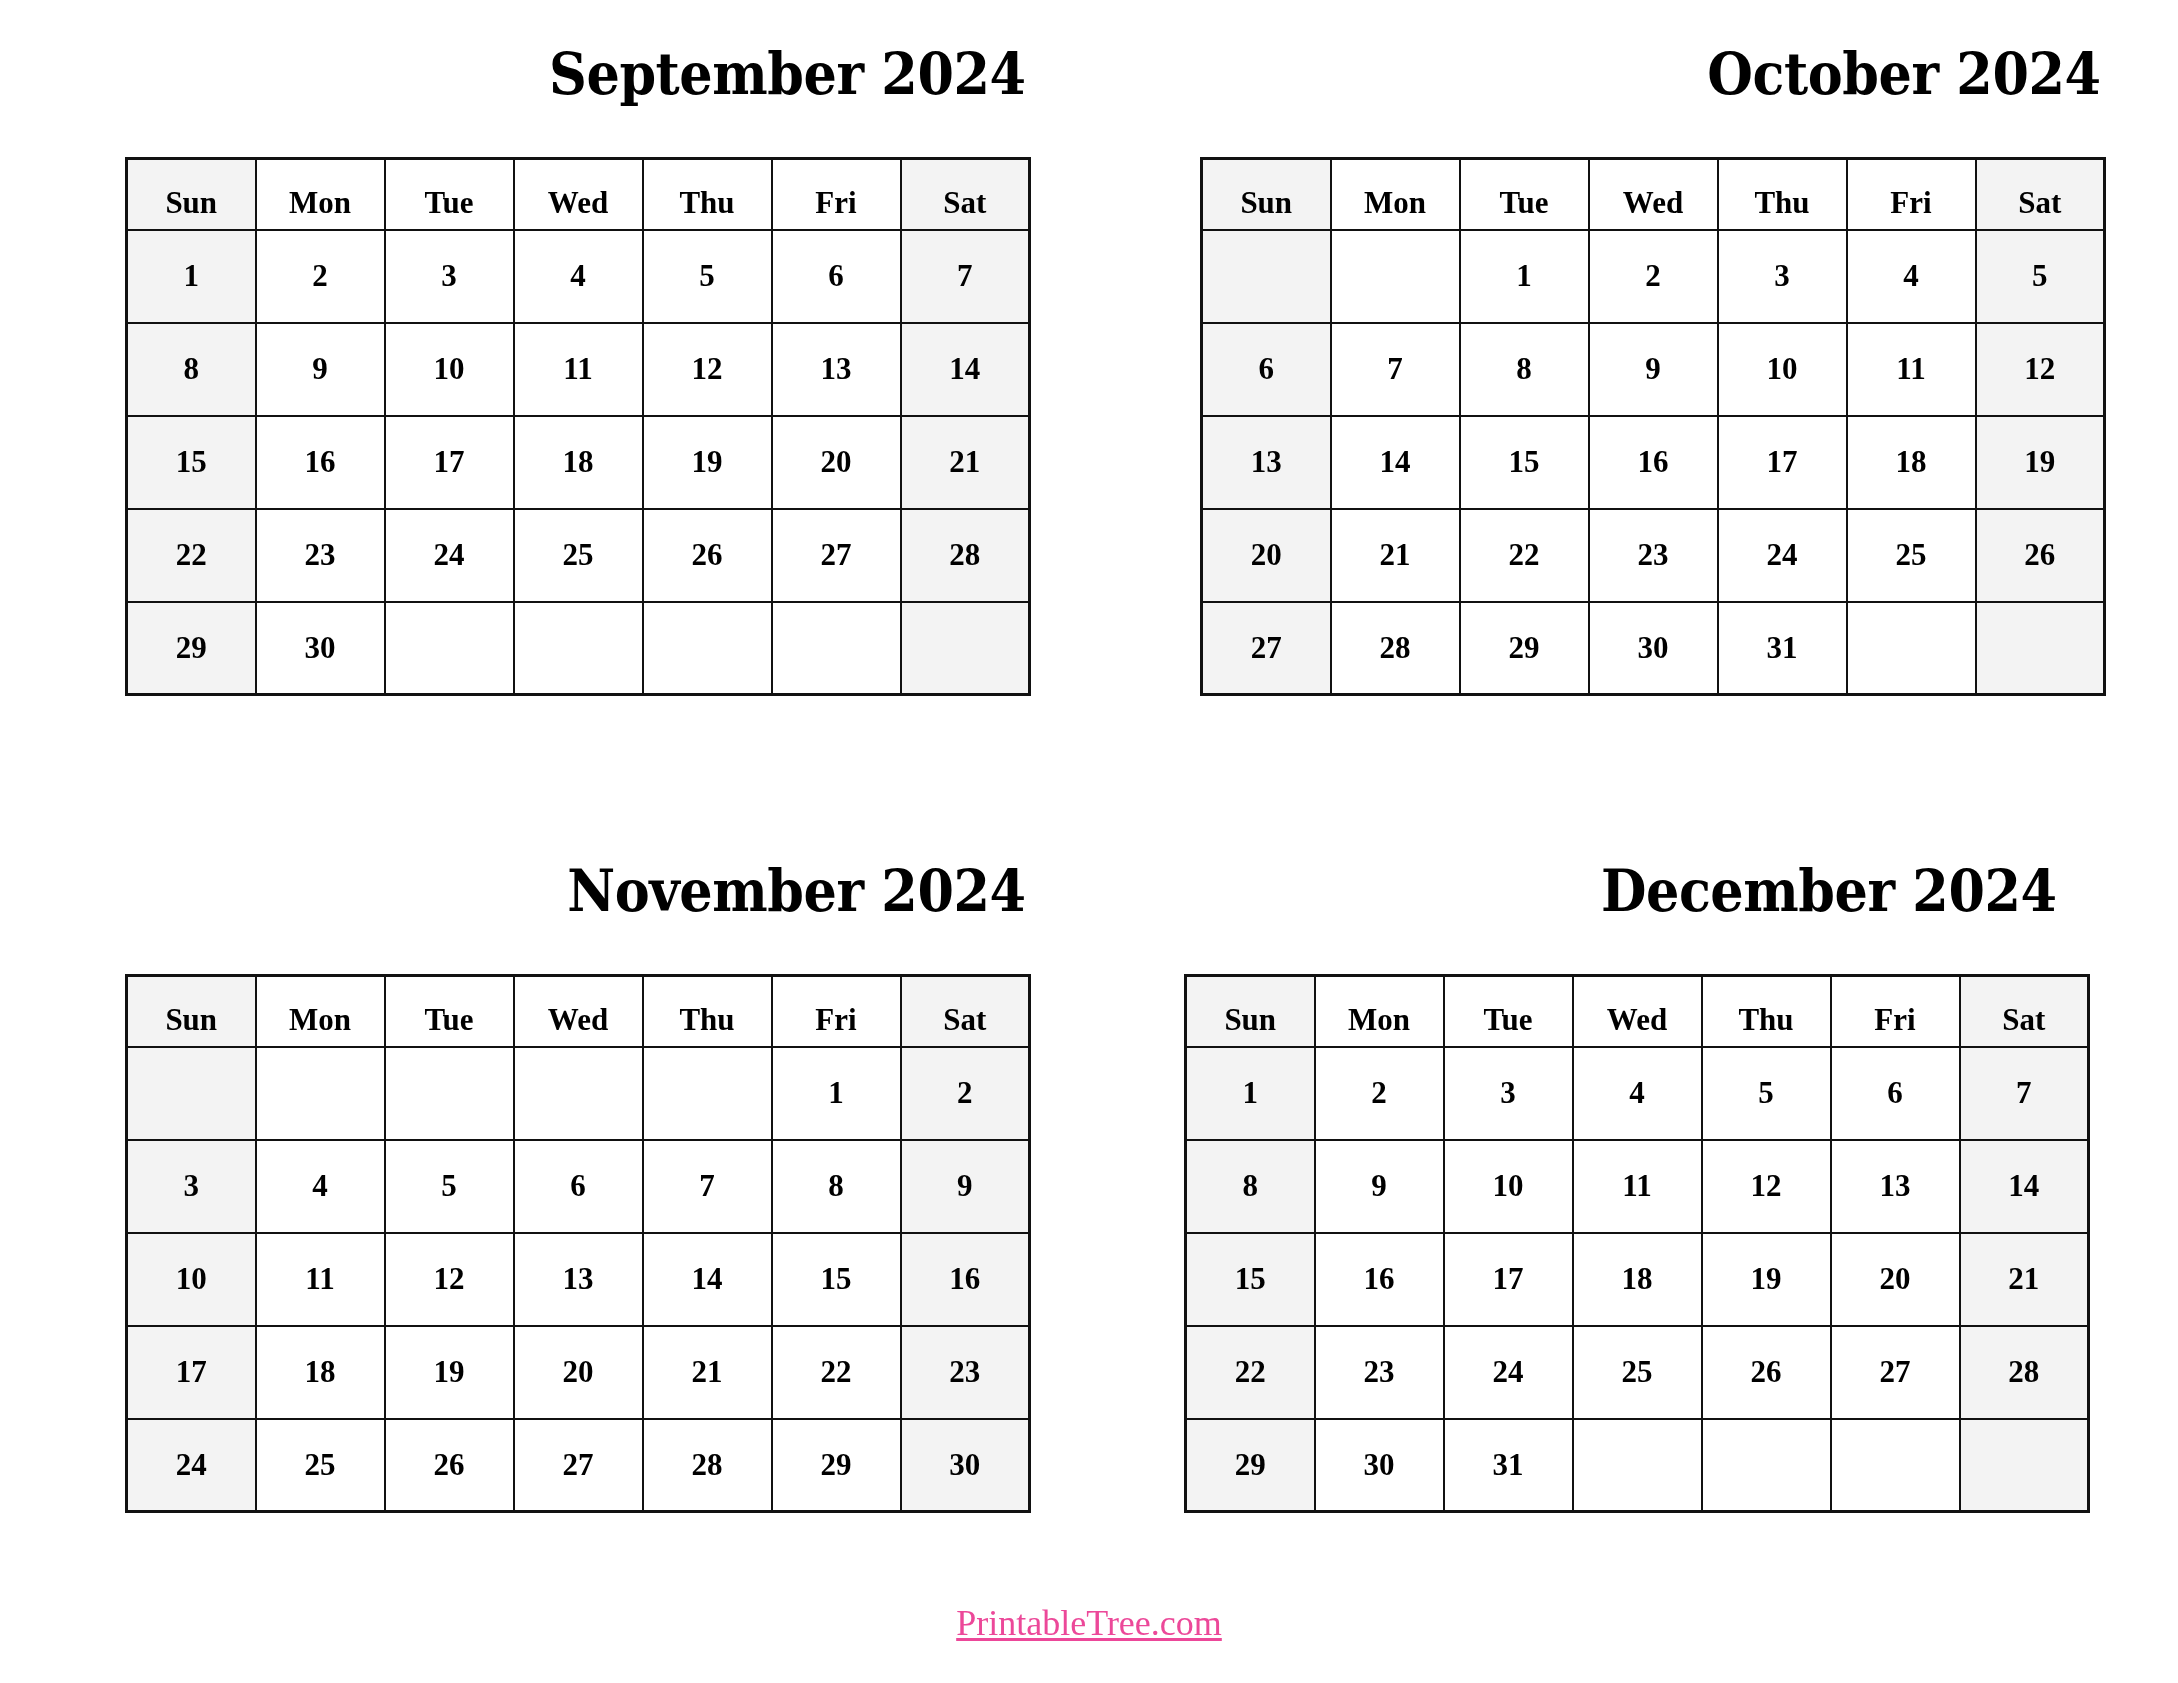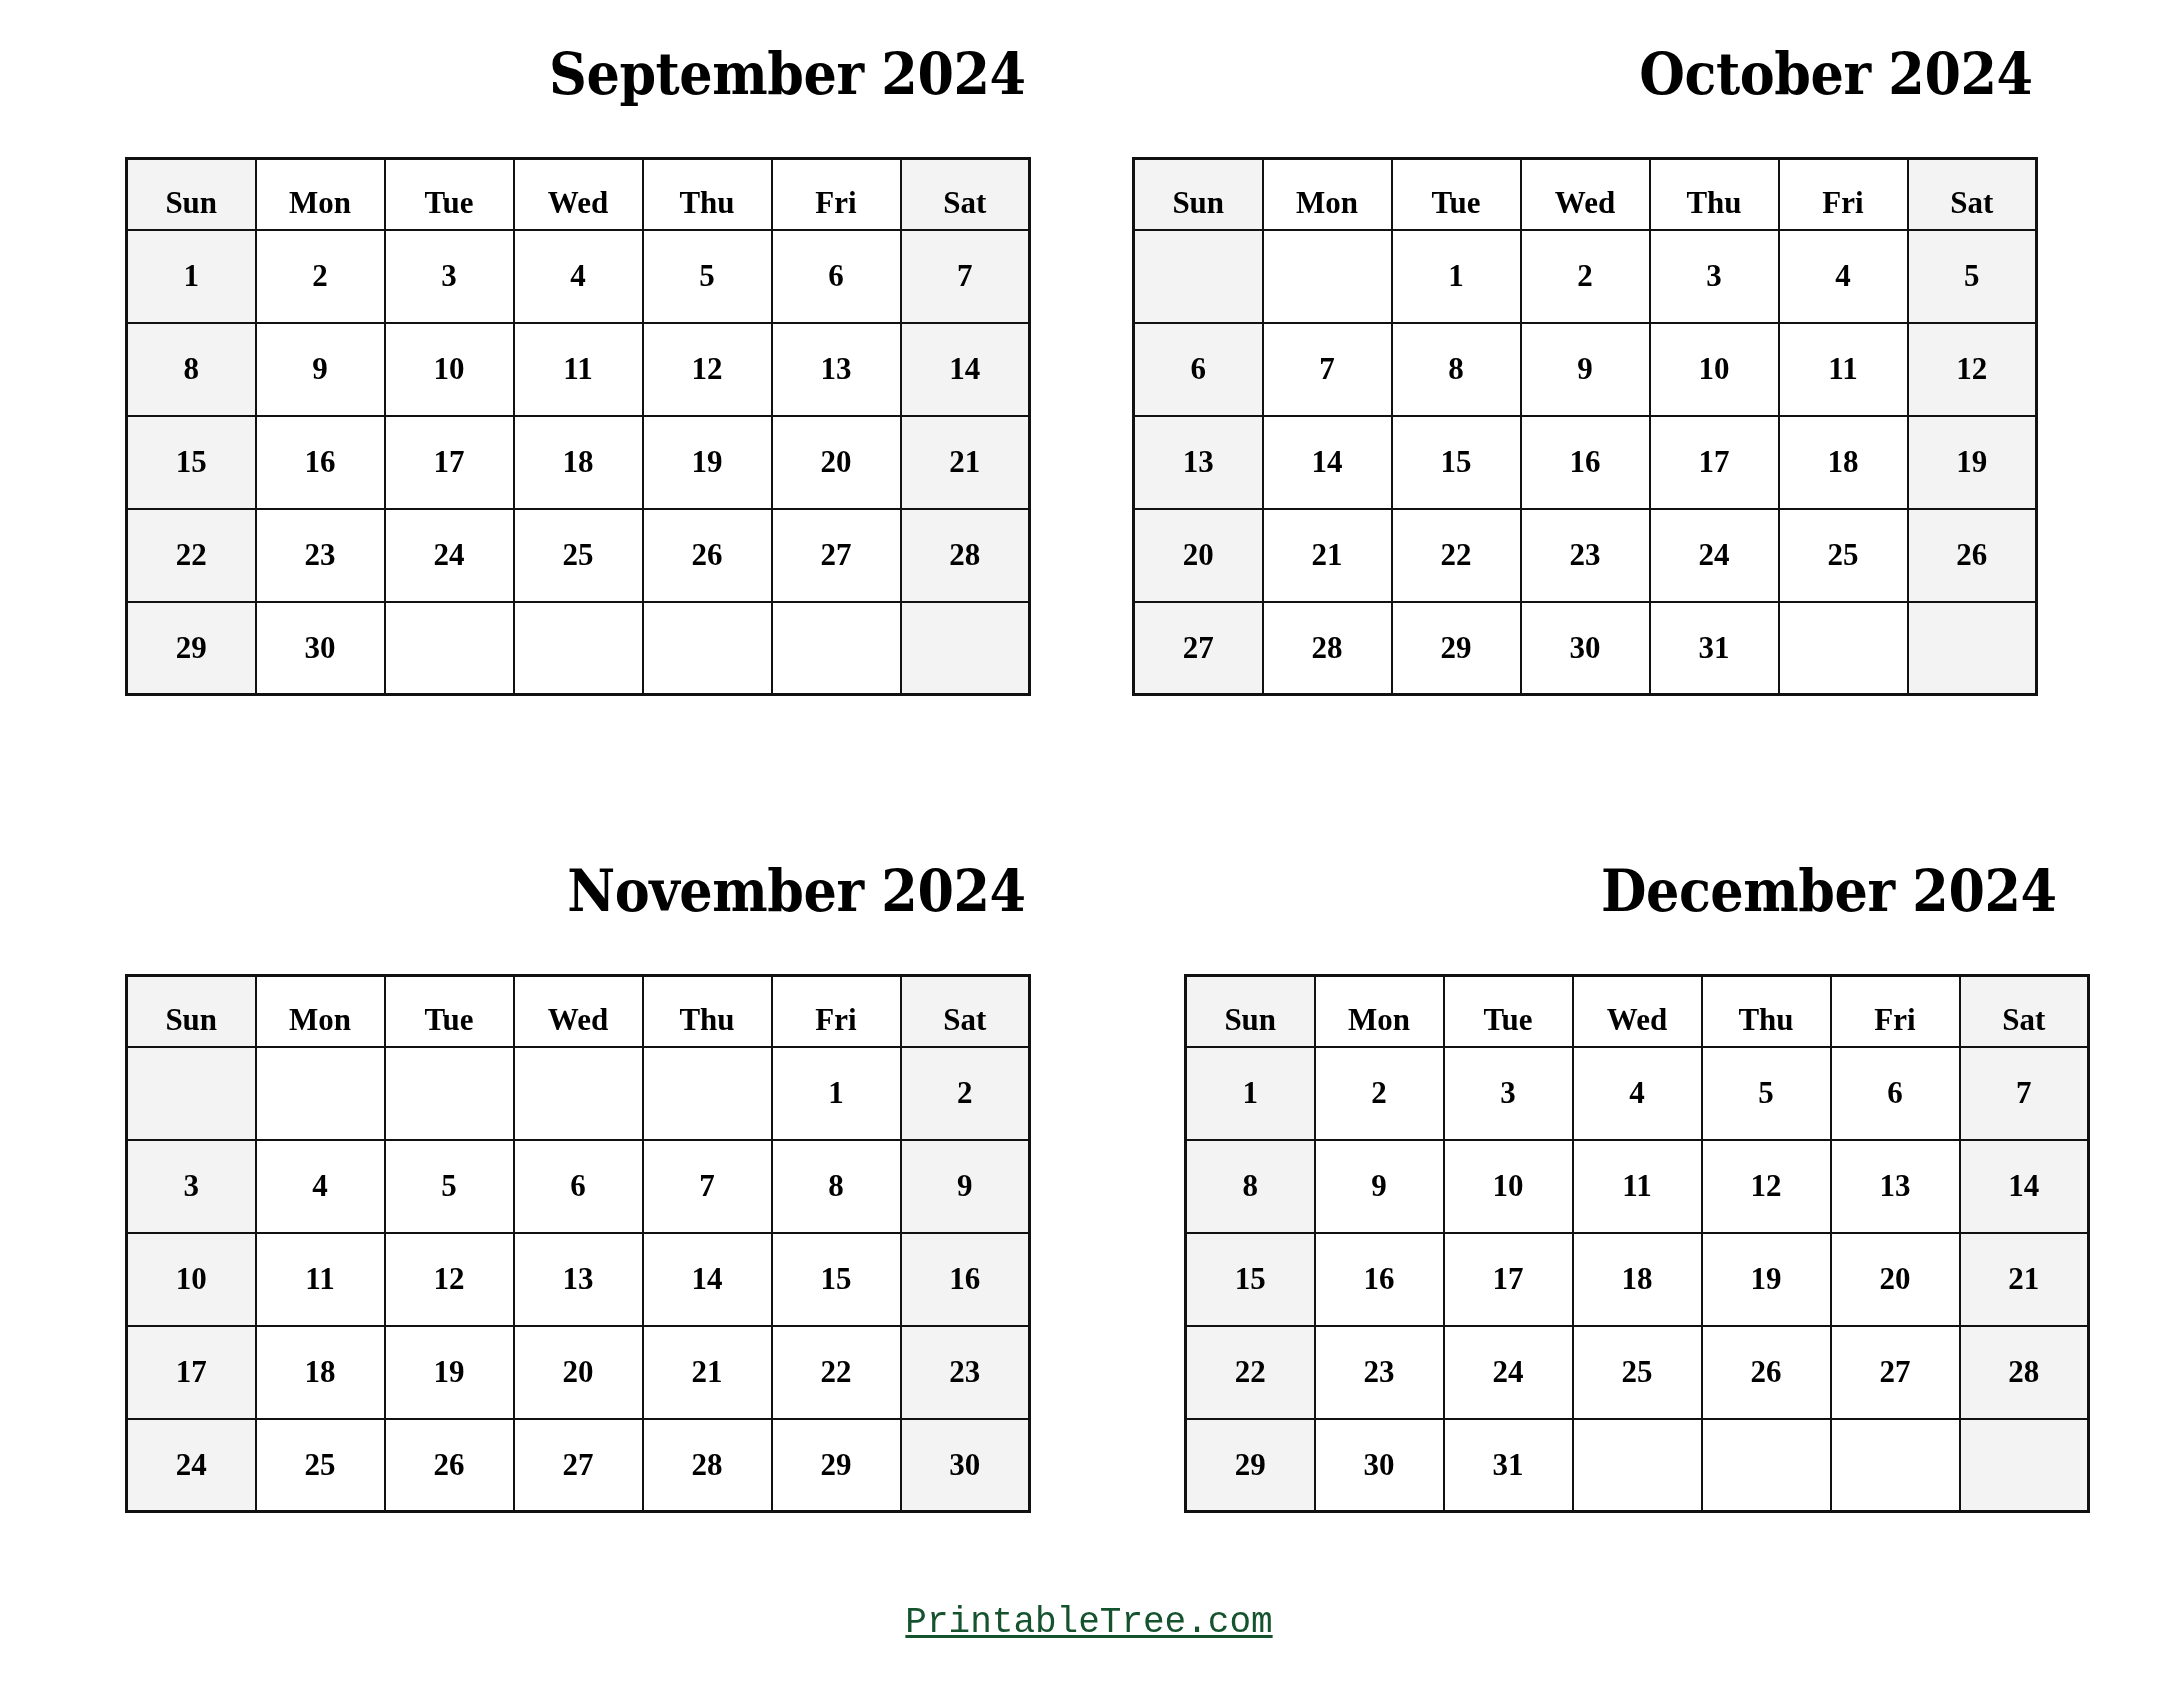--- a/index.html
+++ b/index.html
@@ -18,21 +18,21 @@
     height: 1683px;
     background: #ffffff;
   }
 
   
   .month-block {
     position: absolute;
     width: 906px;
   }
   .month-block.q-sep { left: 125px;  top: 44px;  }
-  .month-block.q-oct { left: 1132px; top: 44px;  }
+  .month-block.q-oct { left: 1200px; top: 44px;  }
   .month-block.q-nov { left: 125px;  top: 861px; }
   .month-block.q-dec { left: 1156px; top: 861px; padding-left: 28px; }
 
   
   .month-title {
     font-family: "DejaVu Serif", "Liberation Serif", serif;
     font-weight: 700;
     font-size: 57px;
     line-height: 1.05;
     letter-spacing: -0.5px;
@@ -90,24 +90,24 @@
 
   
   .footer {
     position: absolute;
     left: 0;
     top: 1602px;
     width: 2178px;
     text-align: center;
   }
   .footer-link {
-    font-family: Liberation Mono, monospace;
+    font-family: Liberation Serif, serif;
     font-size: 36px;
     font-weight: 400;
-    color: #14532d;
+    color: #ec4899;
     text-decoration: underline;
     text-underline-offset: 3px;
     cursor: pointer;
     text-align: right;
   }
 </style>
 </head>
 <body>
 
 <div class="page">

